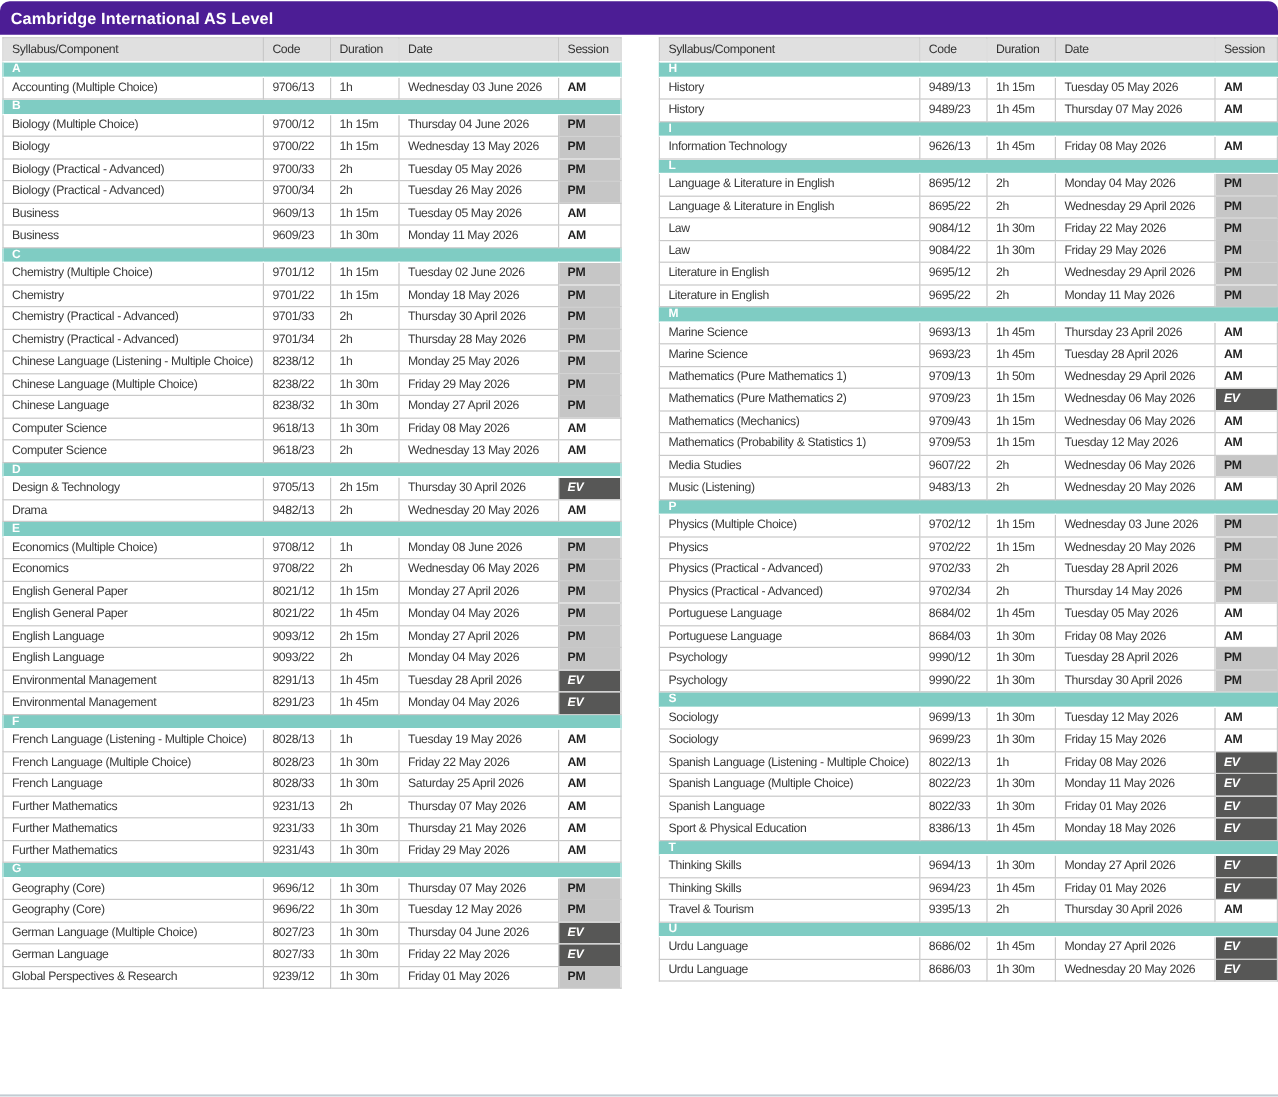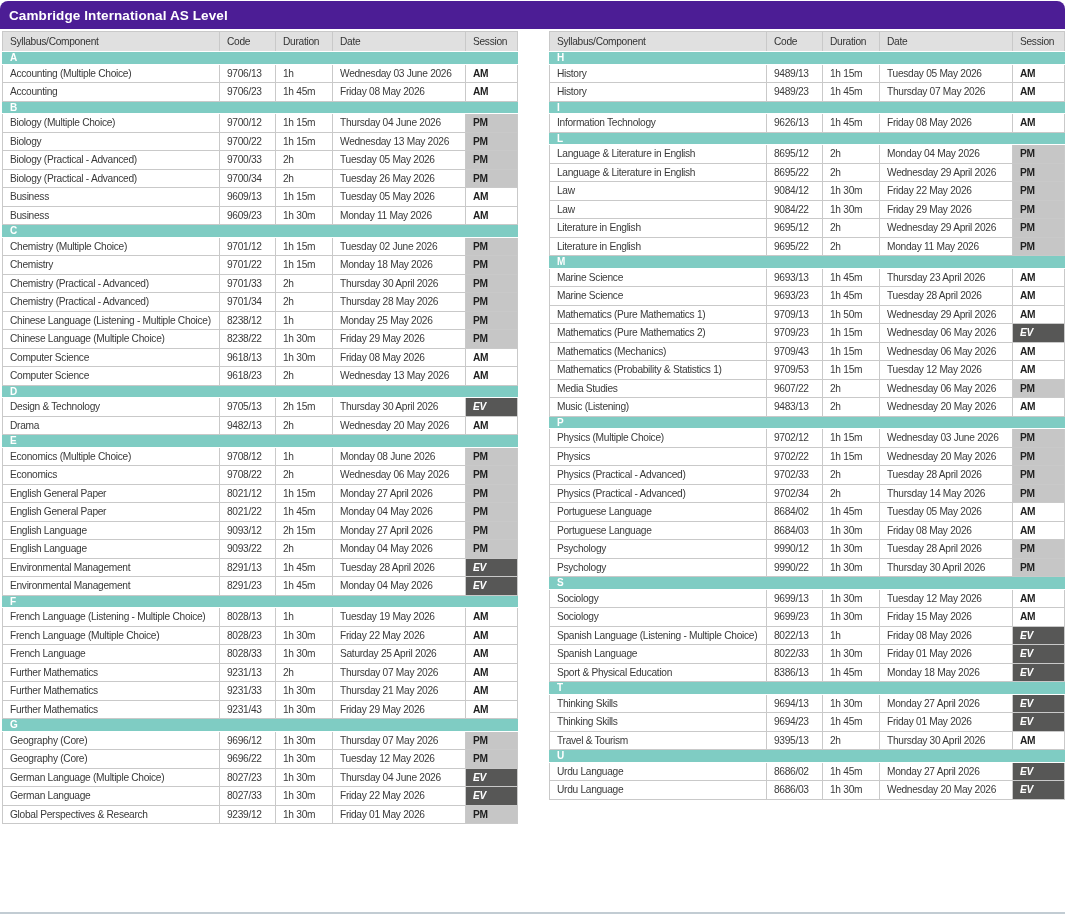--- a/index.html
+++ b/index.html
@@ -119,27 +119,20 @@
             <tr class="section-row">
               <td colspan="5">A</td>
             </tr>
             <tr class="data-row">
               <td>Accounting (Multiple Choice)</td>
               <td>9706/13</td>
               <td>1h</td>
               <td>Wednesday 03 June 2026</td>
               <td class="session am">AM</td>
             </tr>
-            <tr class="data-row">
-              <td>Accounting</td>
-              <td>9706/23</td>
-              <td>1h 45m</td>
-              <td>Friday 08 May 2026</td>
-              <td class="session am">AM</td>
-            </tr>
             <tr class="section-row">
               <td colspan="5">B</td>
             </tr>
             <tr class="data-row">
               <td>Biology (Multiple Choice)</td>
               <td>9700/12</td>
               <td>1h 15m</td>
               <td>Thursday 04 June 2026</td>
               <td class="session pm">PM</td>
             </tr>
@@ -214,20 +207,27 @@
               <td>8238/12</td>
               <td>1h</td>
               <td>Monday 25 May 2026</td>
               <td class="session pm">PM</td>
             </tr>
             <tr class="data-row">
               <td>Chinese Language (Multiple Choice)</td>
               <td>8238/22</td>
               <td>1h 30m</td>
               <td>Friday 29 May 2026</td>
+              <td class="session pm">PM</td>
+            </tr>
+            <tr class="data-row">
+              <td>Chinese Language</td>
+              <td>8238/32</td>
+              <td>1h 30m</td>
+              <td>Monday 27 April 2026</td>
               <td class="session pm">PM</td>
             </tr>
             <tr class="data-row">
               <td>Computer Science</td>
               <td>9618/13</td>
               <td>1h 30m</td>
               <td>Friday 08 May 2026</td>
               <td class="session am">AM</td>
             </tr>
             <tr class="data-row">
@@ -626,20 +626,27 @@
               <td class="session am">AM</td>
             </tr>
             <tr class="data-row">
               <td>Spanish Language (Listening - Multiple Choice)</td>
               <td>8022/13</td>
               <td>1h</td>
               <td>Friday 08 May 2026</td>
               <td class="session ev">EV</td>
             </tr>
             <tr class="data-row">
+              <td>Spanish Language (Multiple Choice)</td>
+              <td>8022/23</td>
+              <td>1h 30m</td>
+              <td>Monday 11 May 2026</td>
+              <td class="session ev">EV</td>
+            </tr>
+            <tr class="data-row">
               <td>Spanish Language</td>
               <td>8022/33</td>
               <td>1h 30m</td>
               <td>Friday 01 May 2026</td>
               <td class="session ev">EV</td>
             </tr>
             <tr class="data-row">
               <td>Sport &amp; Physical Education</td>
               <td>8386/13</td>
               <td>1h 45m</td>

